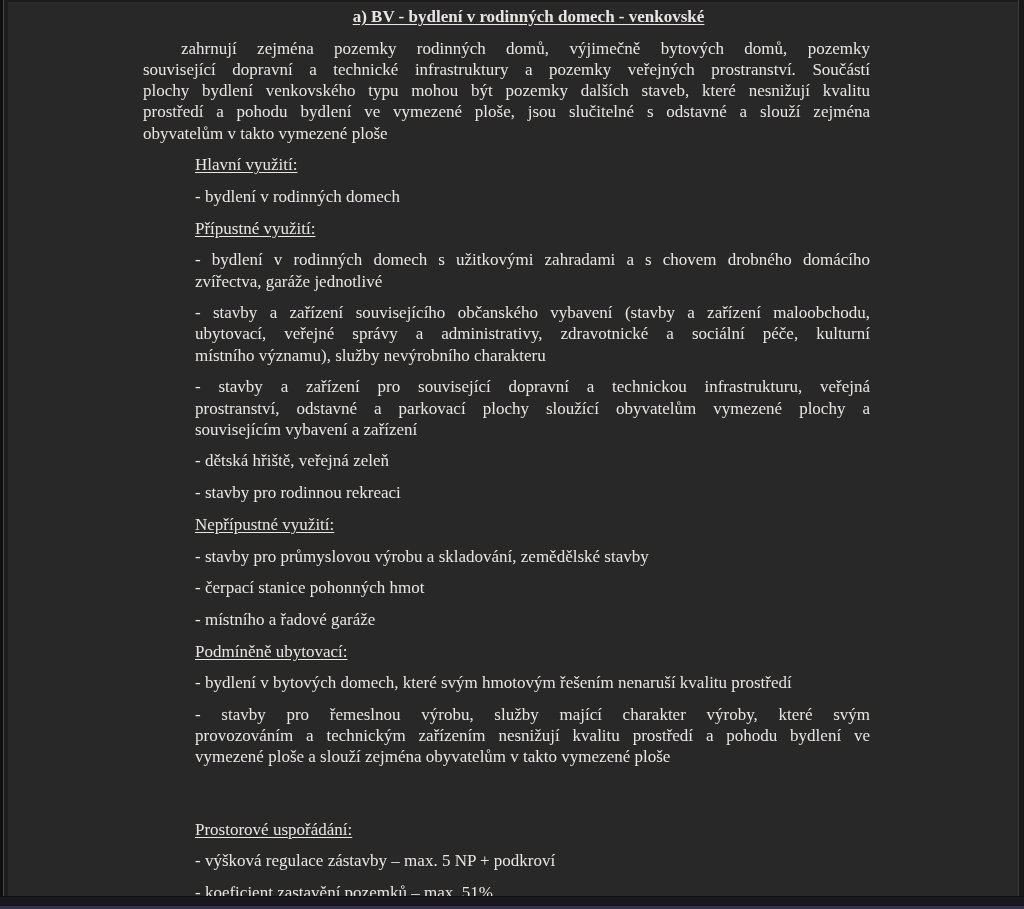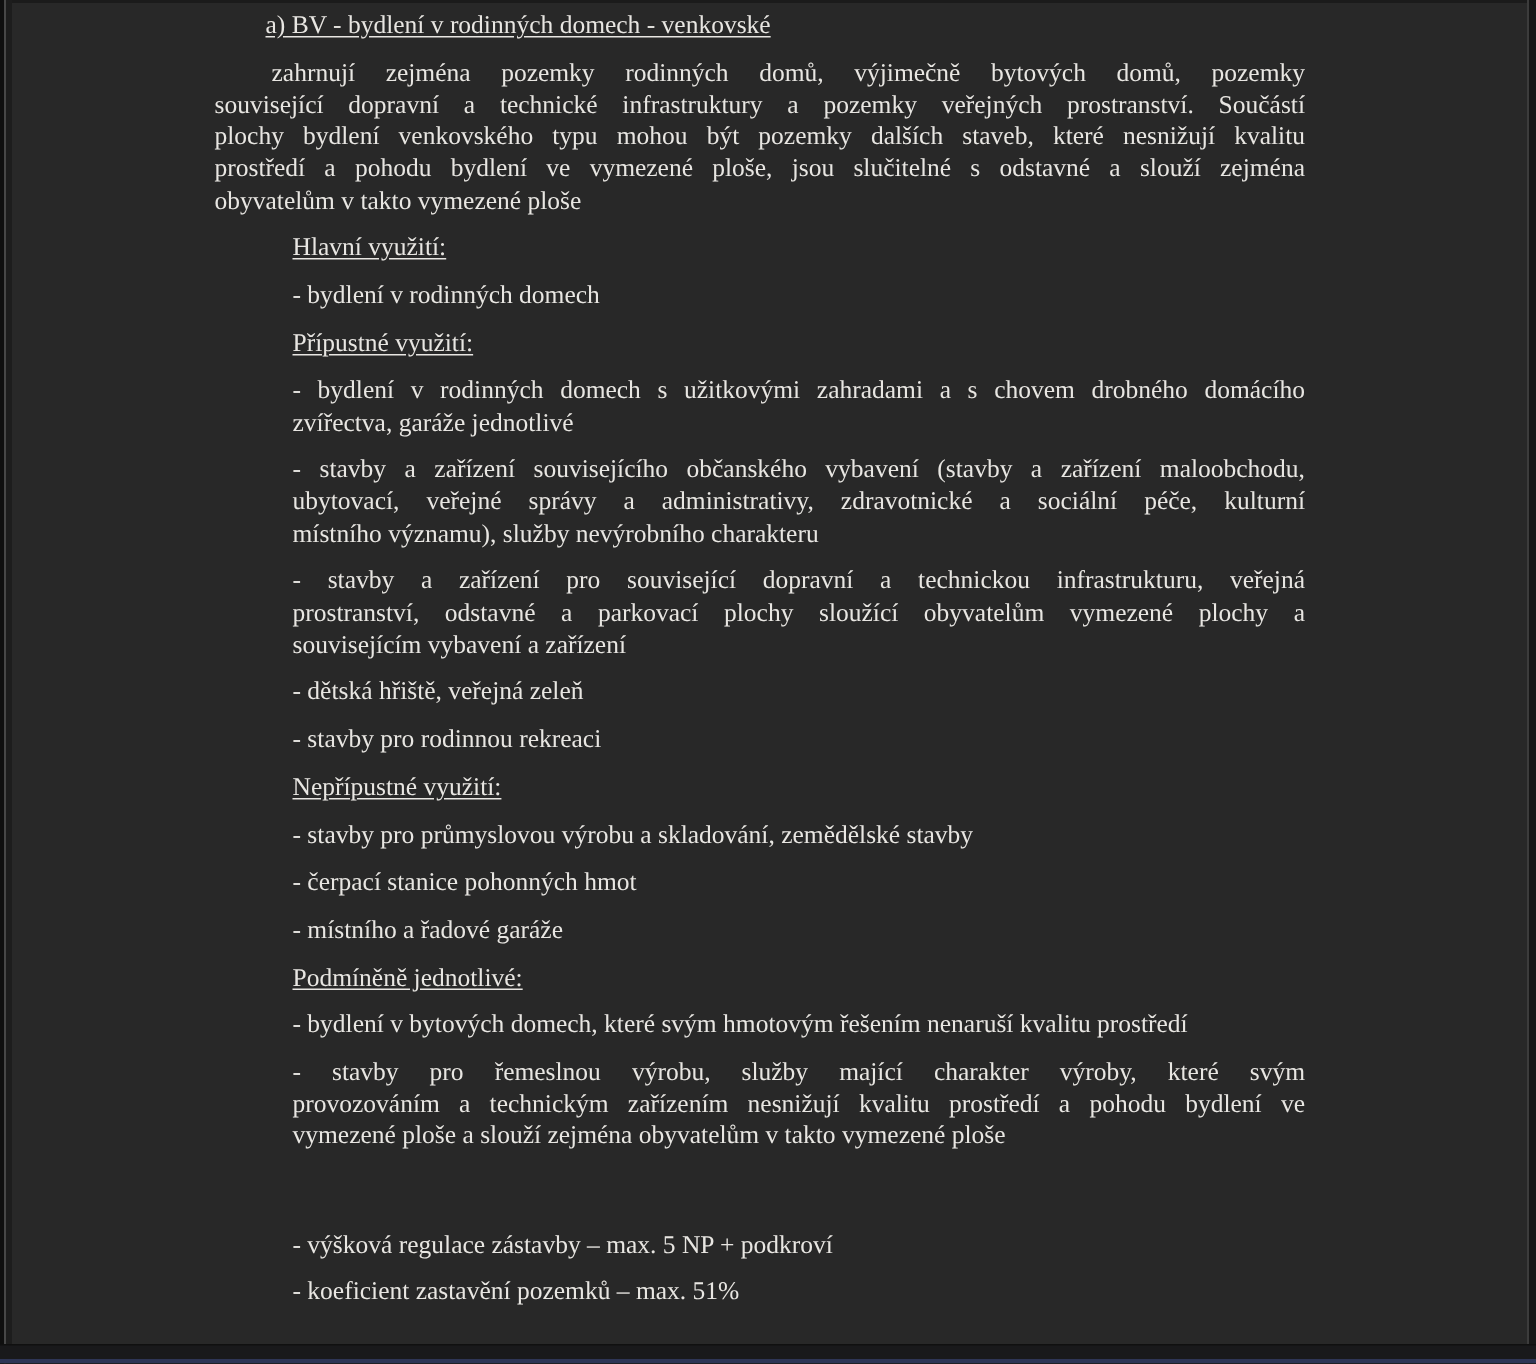--- a/index.html
+++ b/index.html
@@ -38,24 +38,25 @@
   .content {
     position: absolute;
     left: 143px;
     top: 6px;
     width: 727px;
     font-size: 17px;
     line-height: 21.2px;
   }
   .block { margin: 10.5px 0; }
   .doc-title {
-    margin: 0 0 6px 34px;
-    font-weight: normal;
+    margin: 0 0 6px 44px;
+    font-weight: bold;
     text-decoration: underline;
     text-underline-offset: 2px;
+    text-align: center;
   }
   .sec-heading {
     margin-left: 52px;
     text-decoration: underline;
     text-underline-offset: 2px;
   }
   .bullet-block { margin-left: 52px; }
   .line {
     text-align: justify;
     text-align-last: justify;
@@ -108,30 +109,31 @@
       <div class="block sec-heading">Nepřípustné využití:</div>
       <div class="block bullet-block">
         <div class="line last">- stavby pro průmyslovou výrobu a skladování, zemědělské stavby</div>
       </div>
       <div class="block bullet-block">
         <div class="line last">- čerpací stanice pohonných hmot</div>
       </div>
       <div class="block bullet-block">
         <div class="line last">- místního a řadové garáže</div>
       </div>
-      <div class="block sec-heading">Podmíněně jednotlivé:</div>
+      <div class="block sec-heading">Podmíněně ubytovací:</div>
       <div class="block bullet-block">
         <div class="line last">- bydlení v bytových domech, které svým hmotovým řešením nenaruší kvalitu prostředí</div>
       </div>
       <div class="block bullet-block">
         <div class="line">- stavby pro řemeslnou výrobu, služby mající charakter výroby, které svým</div>
         <div class="line">provozováním a technickým zařízením nesnižují kvalitu prostředí a pohodu bydlení ve</div>
         <div class="line last">vymezené ploše a slouží zejména obyvatelům v takto vymezené ploše</div>
       </div>
       <div class="spacer"></div>
+      <div class="block sec-heading">Prostorové uspořádání:</div>
       <div class="block bullet-block">
         <div class="line last">- výšková regulace zástavby – max. 5 NP + podkroví</div>
       </div>
       <div class="block bullet-block">
         <div class="line last">- koeficient zastavění pozemků – max. 51%</div>
       </div>
     </div>
   <div class="footer-bar"></div>
 </div>
 

